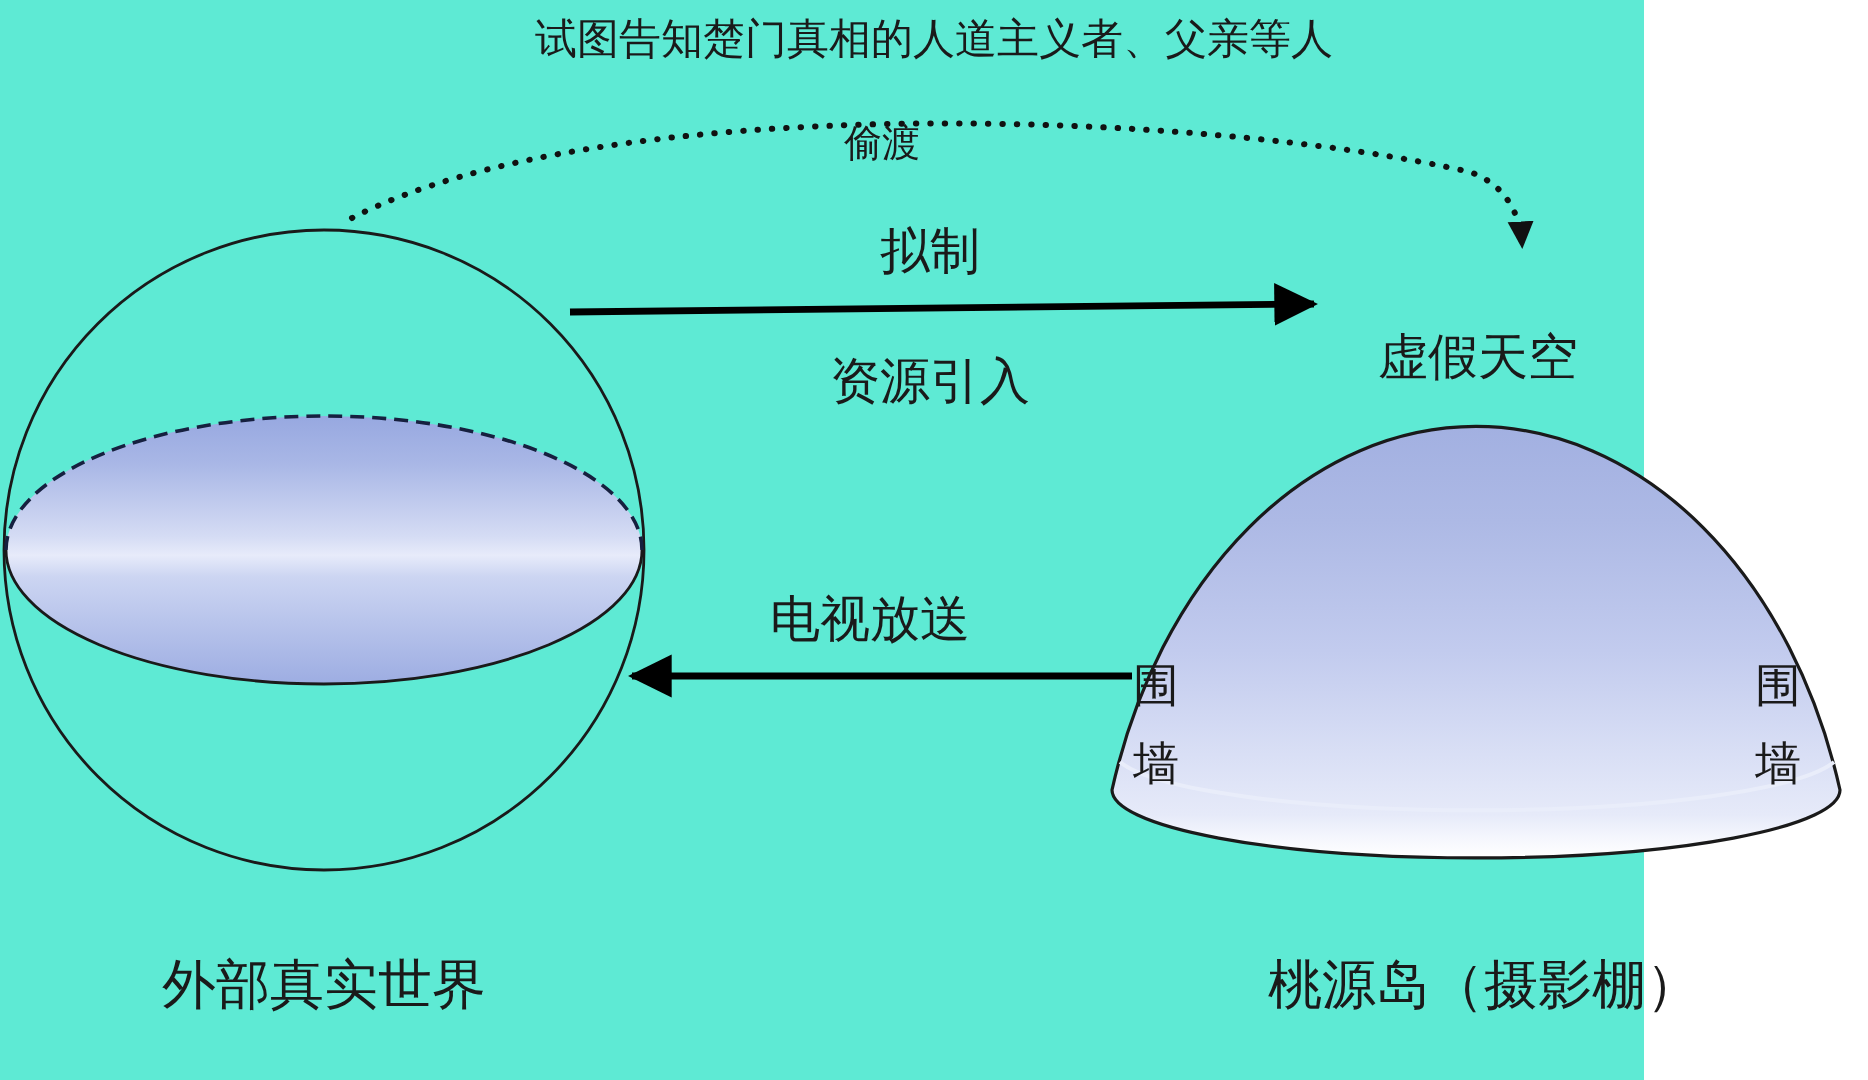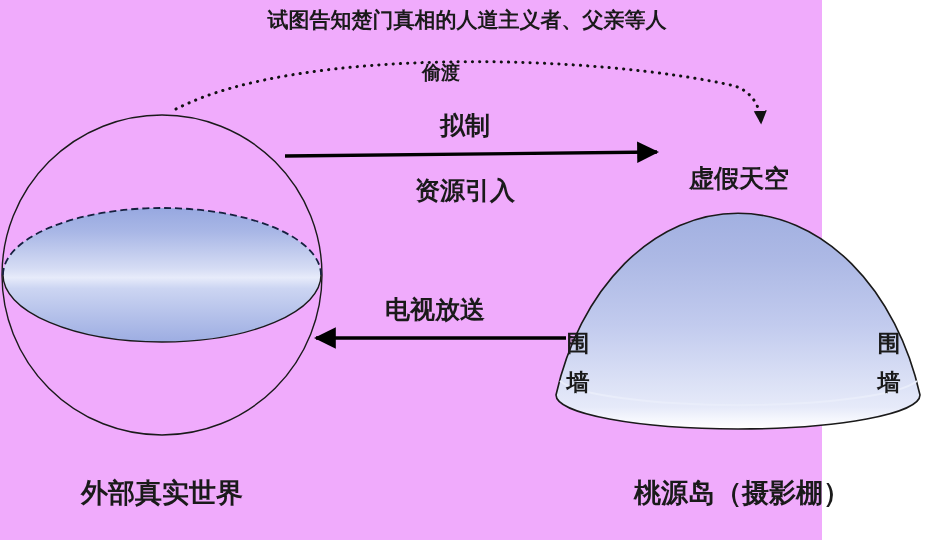--- a/index.html
+++ b/index.html
@@ -10,22 +10,21 @@
   body {
     width: 934px;
     height: 540px;
     overflow: hidden;
     font-family: "DejaVu Sans", "Liberation Sans", sans-serif;
   }
   #diagram-root {
     position: relative;
     width: 822px;
     height: 540px;
-    background: #f0abfc;
-    font-weight: bold;
+    background: #5eead4;
   }
   svg#scene {
     position: absolute;
     top: 0;
     left: 0;
     width: 934px;
     height: 540px;
   }
   .cjk-label {
     font-family: "DejaVu Sans", "Liberation Sans", sans-serif;

